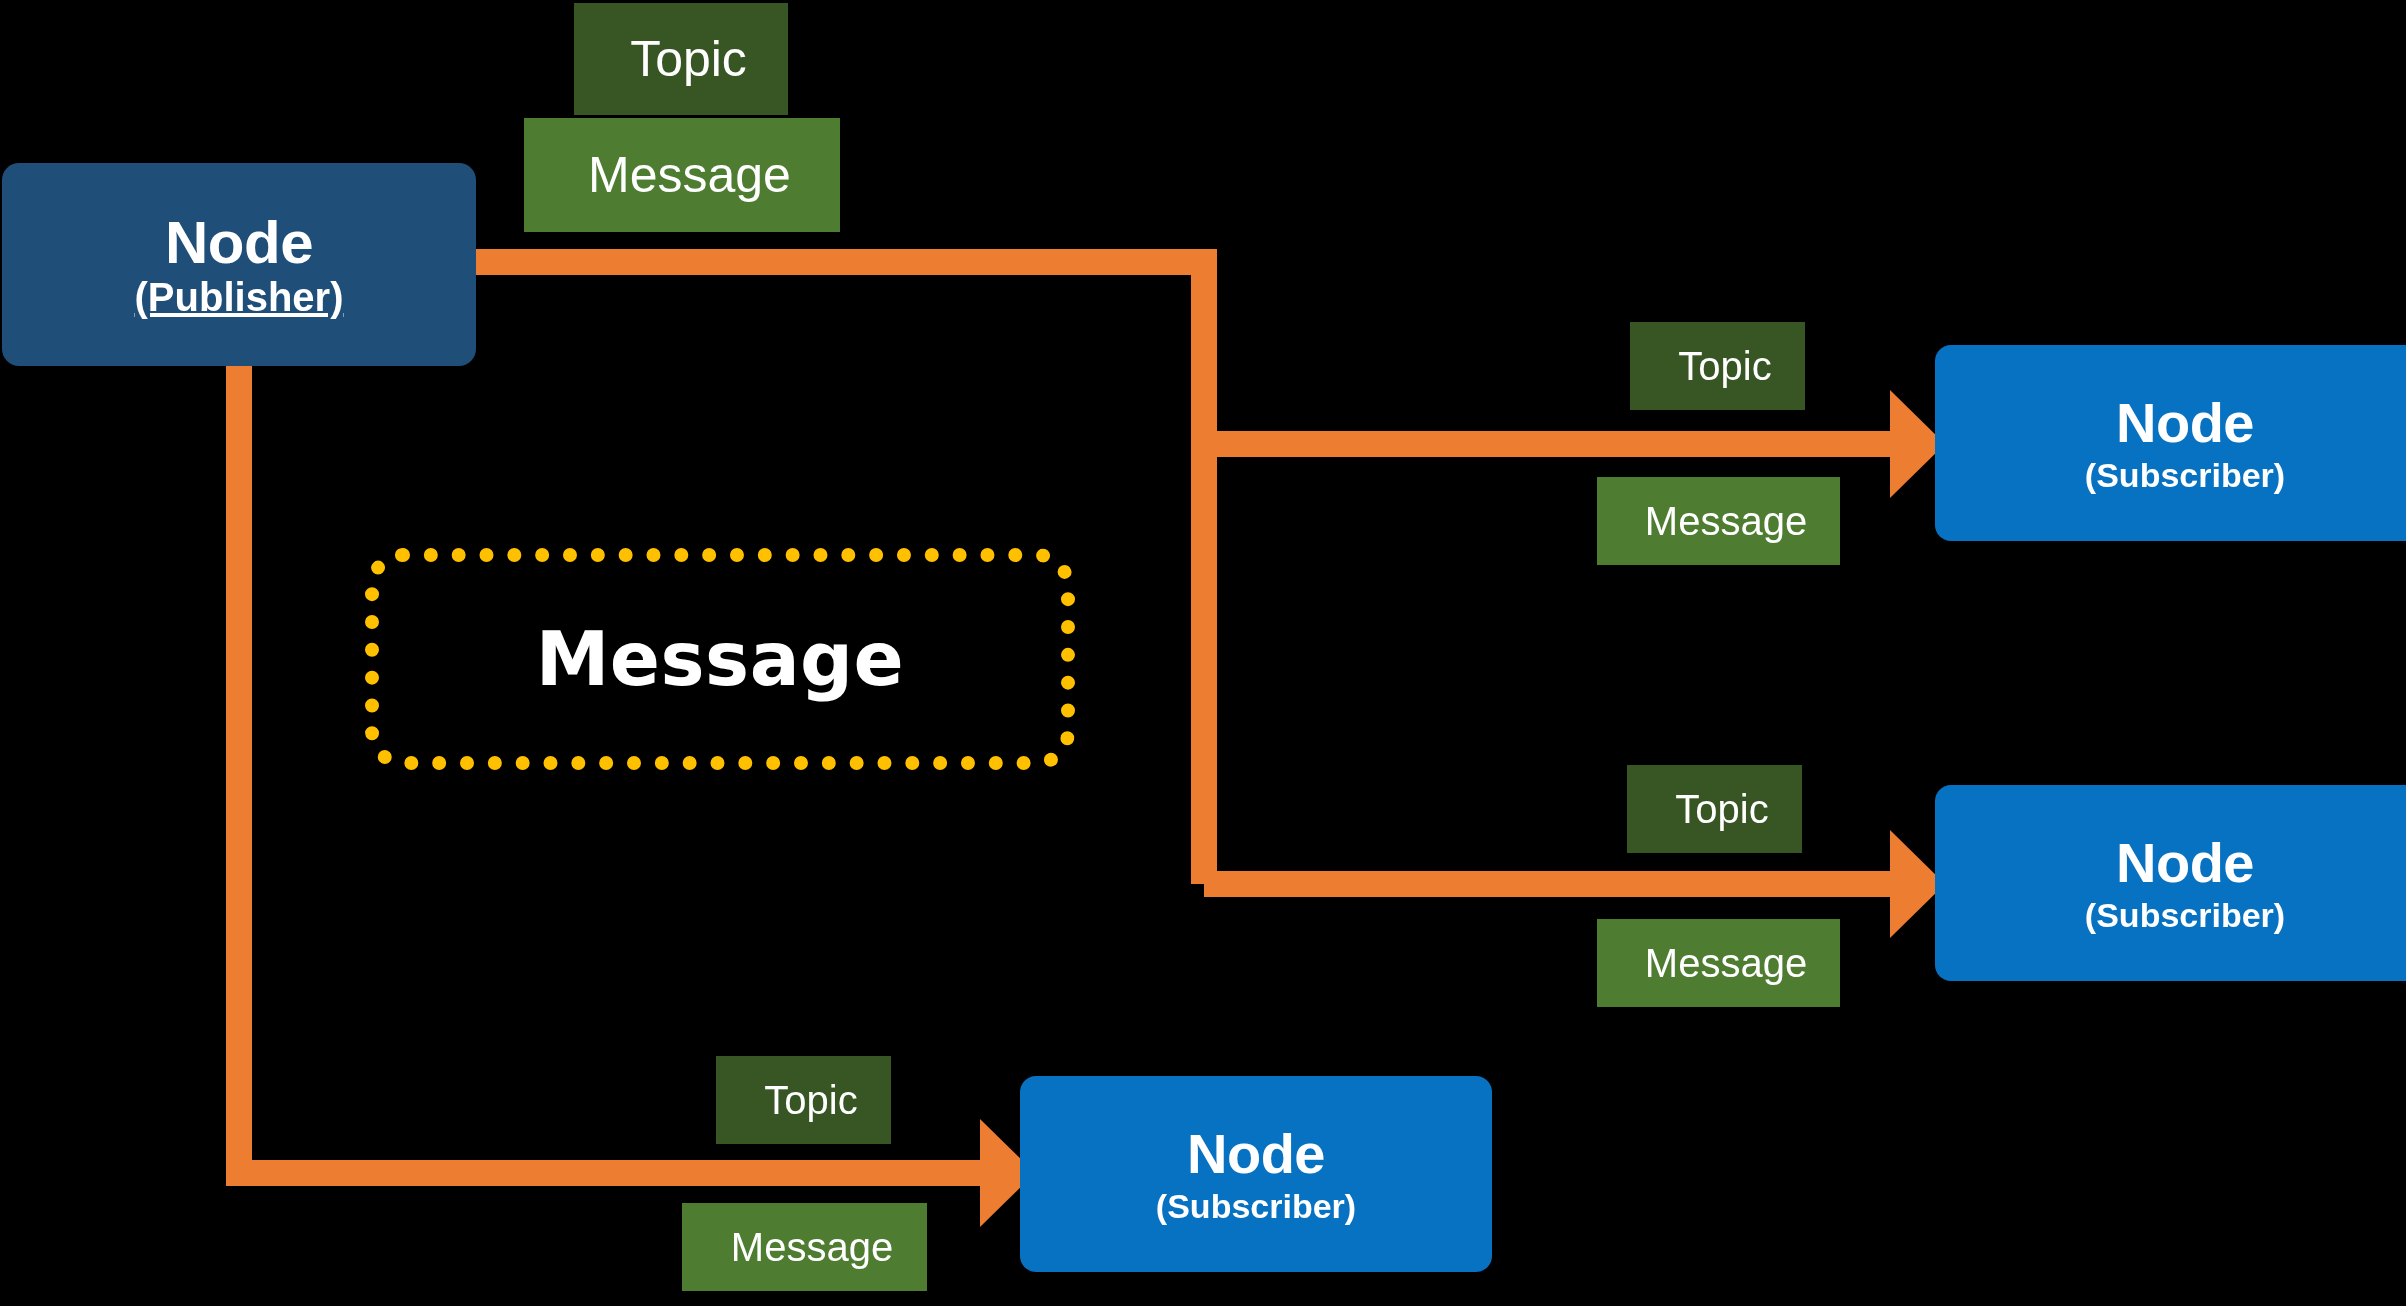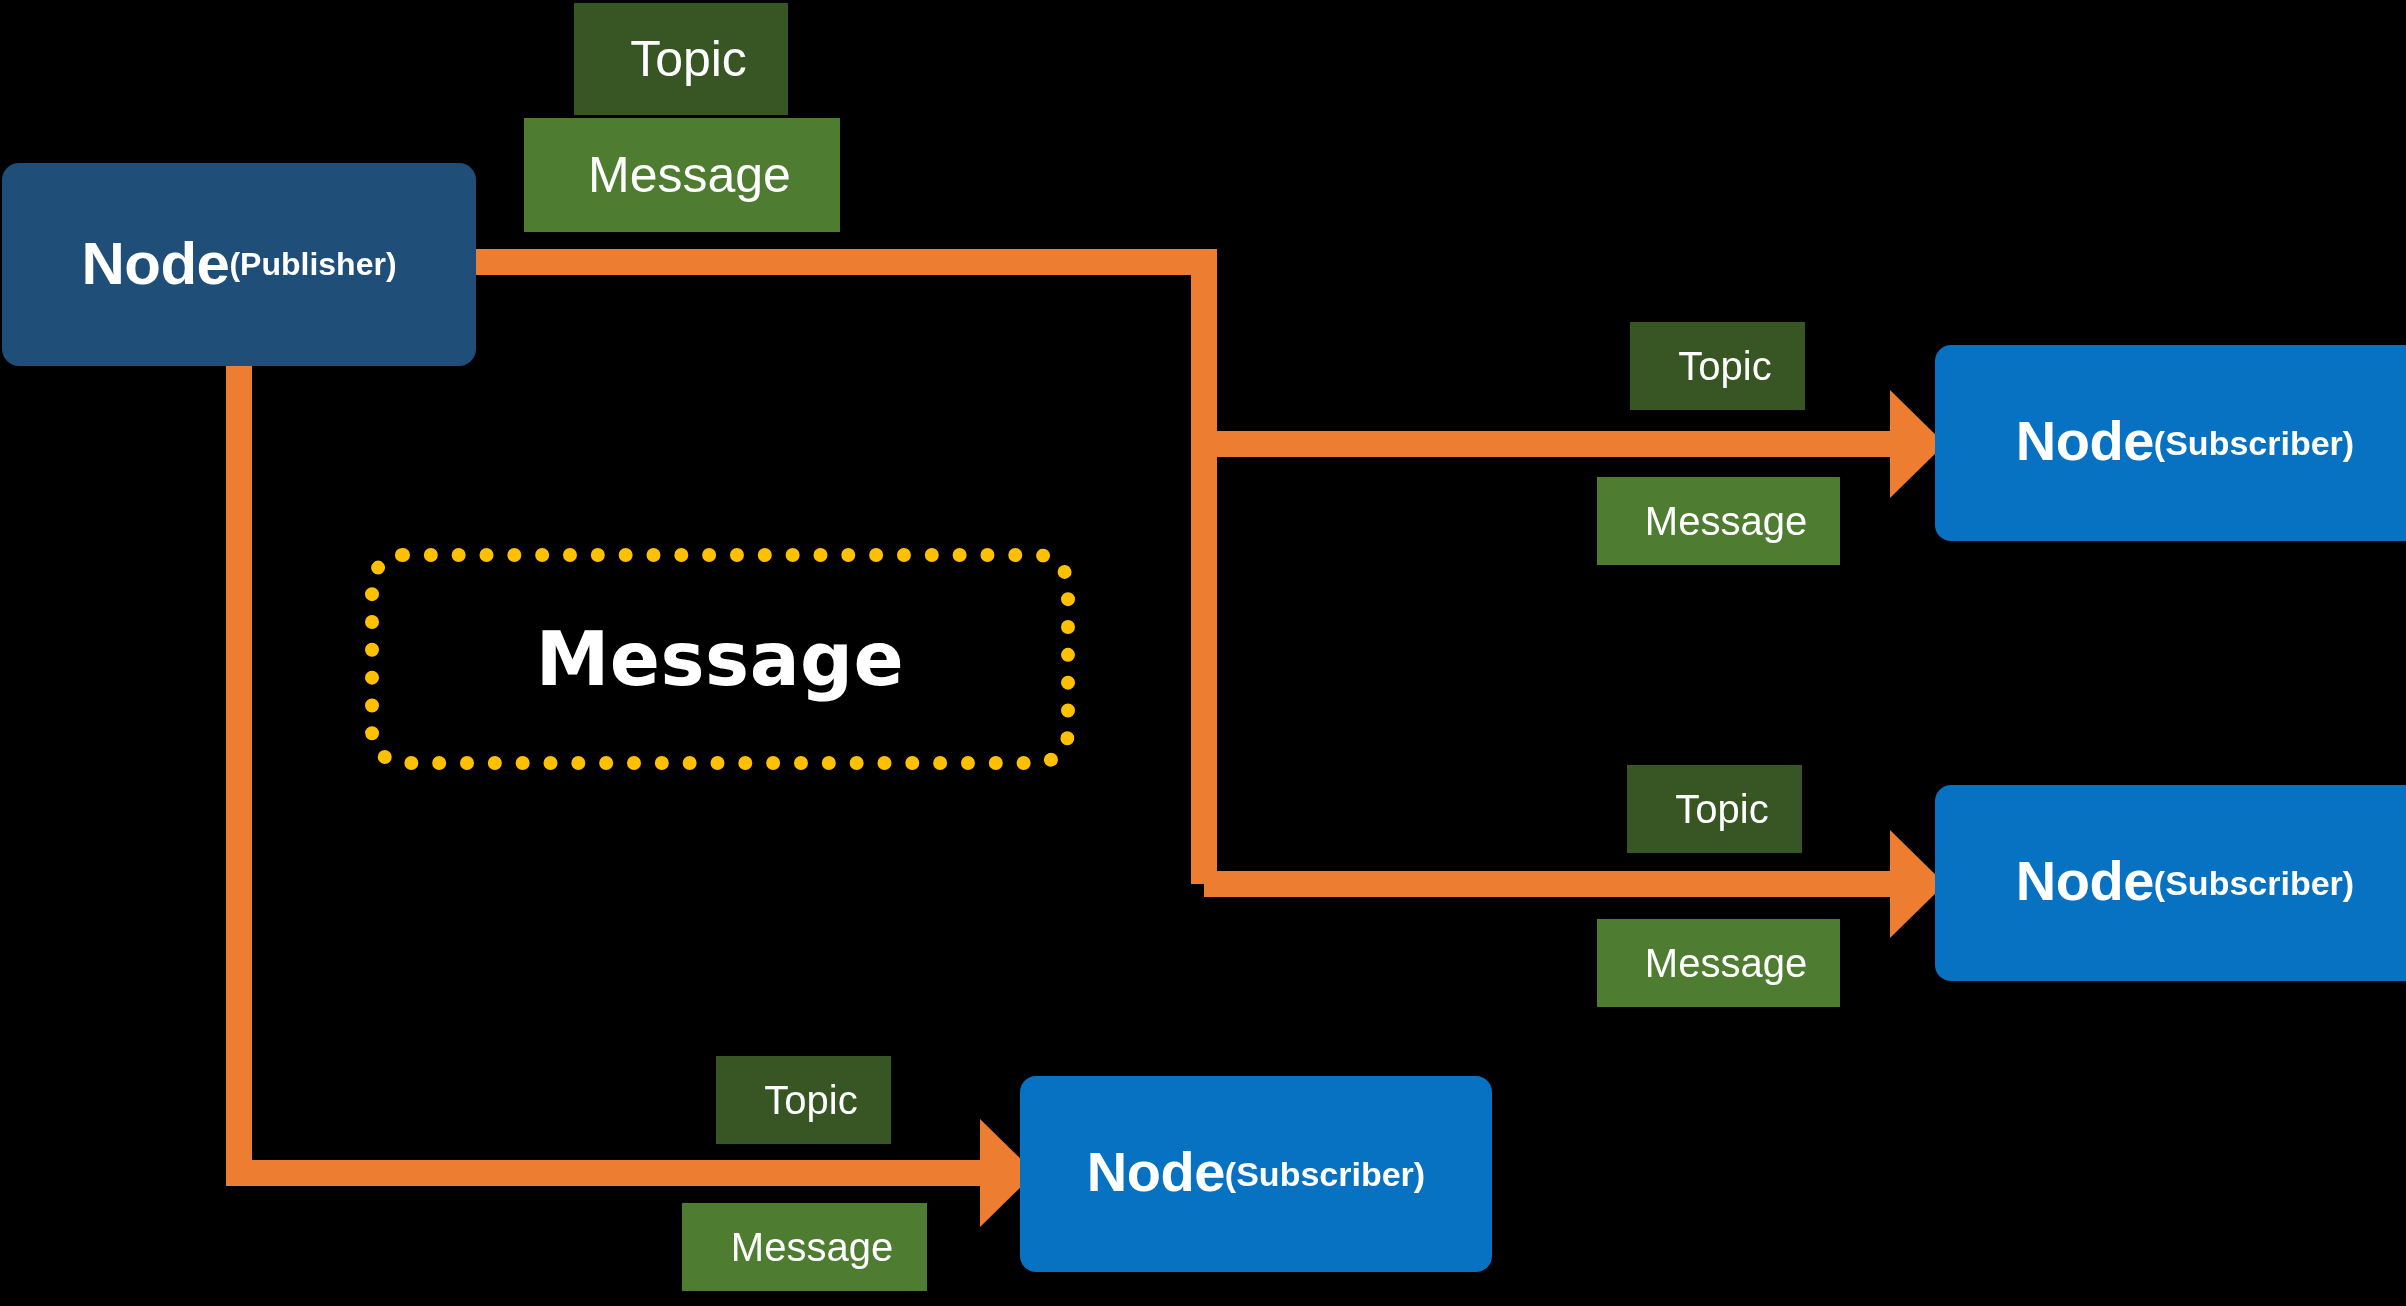--- a/index.html
+++ b/index.html
@@ -14,21 +14,21 @@
     background: #000000;
     overflow: hidden;
     font-family: "Liberation Sans", sans-serif;
   }
 
   
   .node {
     position: absolute;
     border-radius: 16px;
     display: flex;
-    flex-direction: row;
+    flex-direction: column;
     align-items: center;
     justify-content: center;
     color: #ffffff;
     text-align: center;
     line-height: 1.06;
     box-sizing: border-box;
   }
   .node .node-title {
     font-weight: bold;
     letter-spacing: -0.5px;
@@ -39,21 +39,21 @@
 
   #node-publisher {
     left: 2px;
     top: 163px;
     width: 474px;
     height: 203px;
     background: #1F4E79;
     border-radius: 17px;
   }
   #node-publisher .node-title { font-size: 60px; margin-bottom: 2px; }
-  #node-publisher .node-role  { font-size: 32px; }
+  #node-publisher .node-role  { font-size: 40px; text-decoration: underline; }
 
   #node-subscriber-1 {
     left: 1935px;
     top: 345px;
     width: 500px;
     height: 196px;
     background: #0872C2;
   }
   #node-subscriber-2 {
     left: 1935px;

